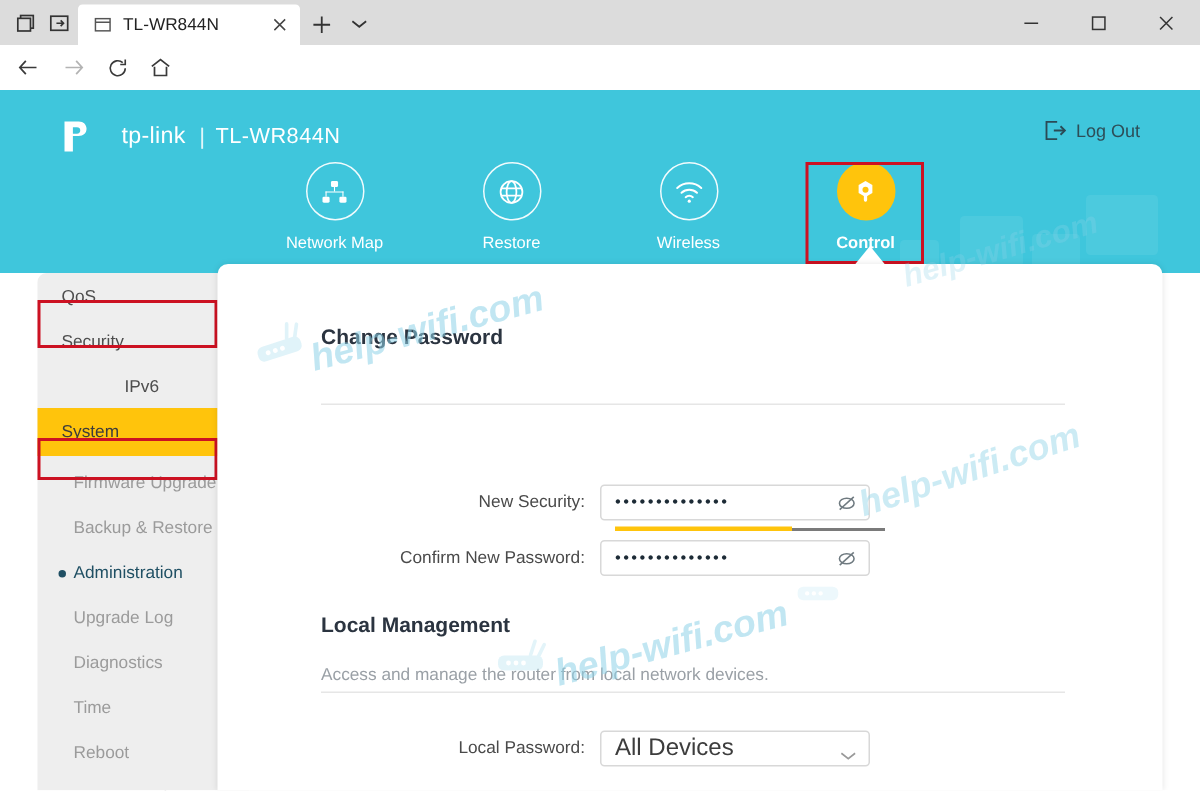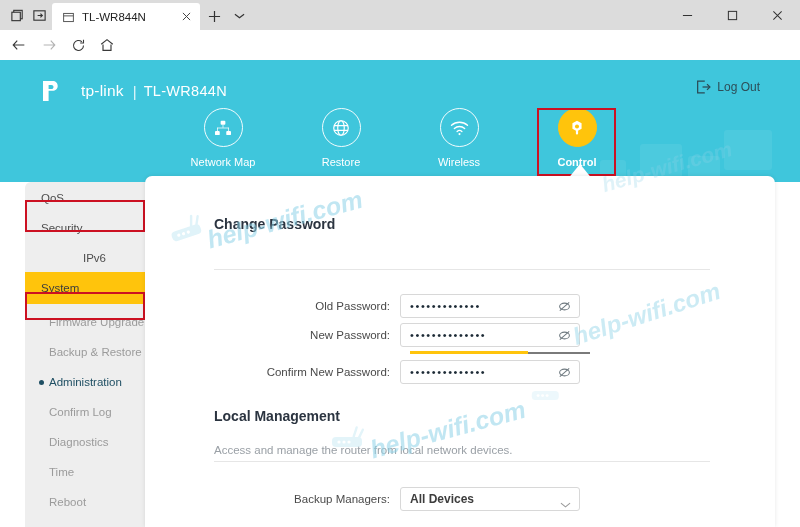--- a/index.html
+++ b/index.html
@@ -138,21 +138,21 @@
   .eye-icon { position:absolute; right:7px; top:4px; width:15px; height:15px; color:#6f7a80; }
 
   .pw-strength { position:absolute; height:3px; }
   .pw-strength .fill { position:absolute; left:0; top:0; height:3px; background:#ffc40c; }
   .pw-strength .rest { position:absolute; top:1px; height:1.5px; background:#7a7a7a; }
 
   .sel-field {
     width:180px; height:24px; border:1px solid #d8d8d8; border-radius:3px; background:#fff;
     display:flex; align-items:center; position:relative;
   }
-  .sel-value { font-size:12px; color:#3d3d3d; margin-left:9px;font-weight:bold; }
+  .sel-value { font-size:16px; color:#3d3d3d; margin-left:9px; }
   .sel-caret { position:absolute; right:8px; top:7px; width:11px; height:9px; color:#9a9a9a; }
 
   
   .wm { position:absolute; pointer-events:none; user-select:none;
         color:#8fd3e8; opacity:.55; font-weight:bold; font-style:italic;
         font-family:"Liberation Sans", sans-serif; white-space:nowrap; }
   .wm-router { position:absolute; pointer-events:none; opacity:.5; }
 </style>
 </head>
 <body>
@@ -401,21 +401,21 @@
           <span>Firmware Upgrade</span>
         </div>
       <div class="side-item sub sel-child" style="top:184px;">
         <span class="side-dot"></span>
         <span>Administration</span>
       </div>
       <div class="side-item sub" style="top:154px;">
           <span>Backup &amp; Restore</span>
         </div>
       <div class="side-item sub" style="top:214px;">
-          <span>Confirm Log</span>
+          <span>Upgrade Log</span>
         </div>
       <div class="side-item sub" style="top:244px;">
           <span>Diagnostics</span>
         </div>
       <div class="side-item sub" style="top:274px;">
           <span>Time</span>
         </div>
       <div class="side-item sub" style="top:304px;">
           <span>Reboot</span>
         </div>
@@ -425,35 +425,23 @@
     </div>
 
     <div class="hl-box hl-system"></div>
     <div class="hl-box hl-admin"></div>
 
     <div class="card">
 
       <div class="sec-title" style="left:69px; top:40px;">Change Password</div>
       <div class="sec-rule" style="left:69px; top:93px; width:496px;"></div>
 
-      <div class="form-row" style="left:110px; top:118px;">
-        <span class="form-label">Old Password:</span>
-        <span class="pw-field">
-          <span class="pw-dots">•••••••••••••</span>
-          <span class="eye-icon">
-            <svg width="15" height="15" viewBox="0 0 16 16" fill="none" stroke="#6f7a80" stroke-width="1.1">
-              <ellipse cx="8" cy="8" rx="5.2" ry="3.6"></ellipse>
-                <path d="M3 12.5L13 3.5"></path>
-            </svg>
-          </span>
-        </span>
-      </div>
 
       <div class="form-row" style="left:110px; top:147px;">
-        <span class="form-label">New Password:</span>
+        <span class="form-label">New Security:</span>
         <span class="pw-field">
           <span class="pw-dots">••••••••••••••</span>
           <span class="eye-icon">
             <svg width="15" height="15" viewBox="0 0 16 16" fill="none" stroke="#6f7a80" stroke-width="1.1">
               <ellipse cx="8" cy="8" rx="5.2" ry="3.6"></ellipse>
                 <path d="M3 12.5L13 3.5"></path>
             </svg>
           </span>
         </span>
       </div>
@@ -474,21 +462,21 @@
             </svg>
           </span>
         </span>
       </div>
 
       <div class="sec-title" style="left:69px; top:232px;">Local Management</div>
       <div class="sec-desc" style="left:69px; top:268px;">Access and manage the router from local network devices.</div>
       <div class="sec-rule" style="left:69px; top:285px; width:496px;"></div>
 
       <div class="form-row" style="left:110px; top:311px;">
-        <span class="form-label">Backup Managers:</span>
+        <span class="form-label">Local Password:</span>
         <span class="sel-field">
           <span class="sel-value">All Devices</span>
           <span class="sel-caret">
             <svg width="11" height="8" viewBox="0 0 12 8" fill="none" stroke="#9a9a9a" stroke-width="1.2">
                 <path d="M1 2l5 4 5-4"></path>
               </svg>
           </span>
         </span>
       </div>
     </div>

